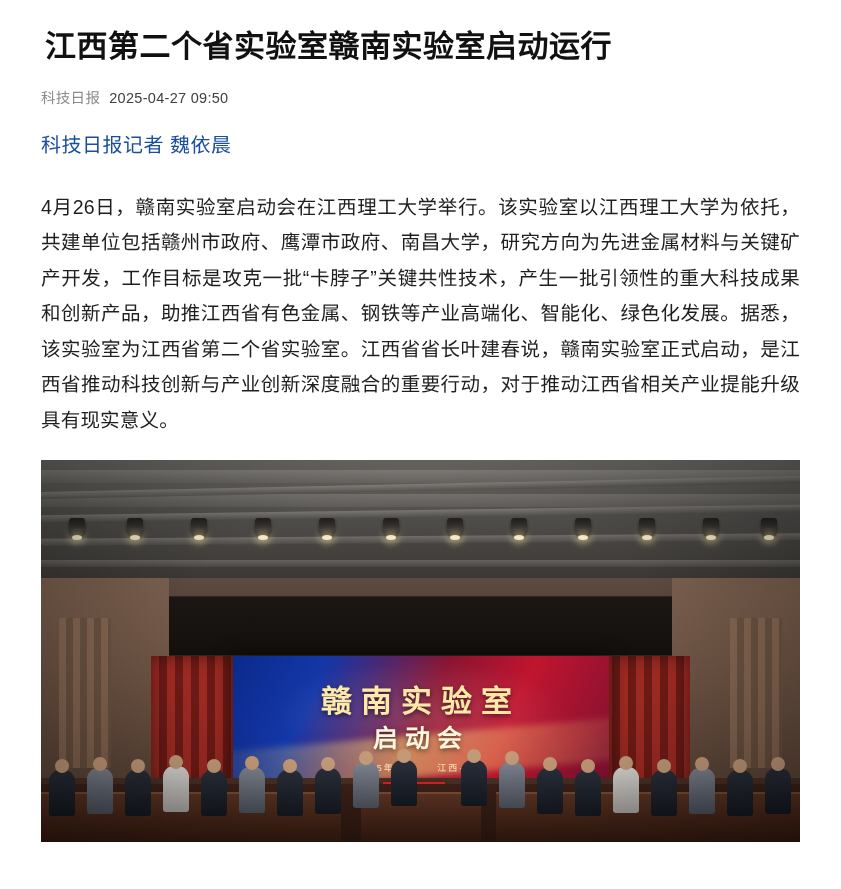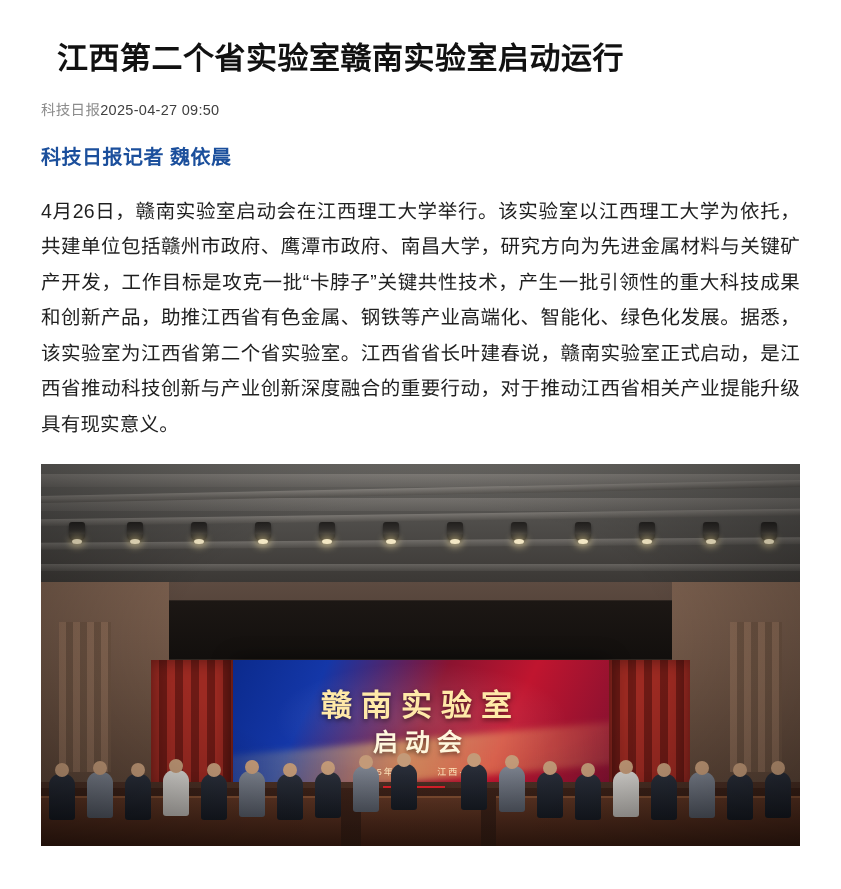--- a/index.html
+++ b/index.html
@@ -21,47 +21,48 @@
     background: #ffffff;
     box-sizing: border-box;
     padding: 0 41px;
   }
   .article-title {
     font-size: 31px;
     line-height: 1.35;
     font-weight: 700;
     color: #111111;
     letter-spacing: 0.5px;
-    margin: 16px;
+    margin: 4px;
     padding-top: 22px;
   }
   .meta-row {
     margin-top: 18px;
     font-size: 14.5px;
     color: #8c8c8c;
     letter-spacing: 0.3px;
     display: flex;
     align-items: baseline;
+    gap: 9px;
     text-align: right;
   }
   .meta-source {
     color: #8c8c8c;
   }
   .meta-datetime {
     color: #404040;
   }
   .byline {
     margin-top: 22px;
     font-size: 20px;
-    font-weight: 700;
+    font-weight: 400;
     color: #1b4f9c;
     letter-spacing: 0.5px;
   }
   .body-text {
-    margin-top: 24px;
+    margin-top: 32px;
     font-size: 19.5px;
     line-height: 1.82;
     color: #1f1f1f;
     text-align: justify;
     text-justify: inter-ideograph;
     letter-spacing: 0.2px;
   }
   .figure {
     margin-top: 22px;
     width: 759px;

